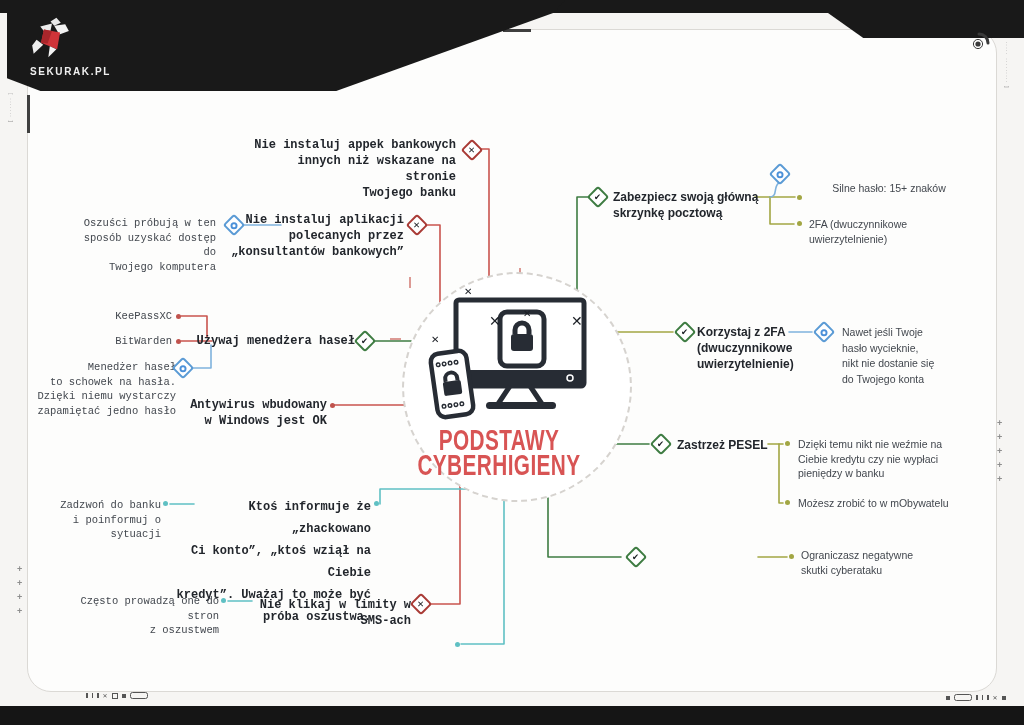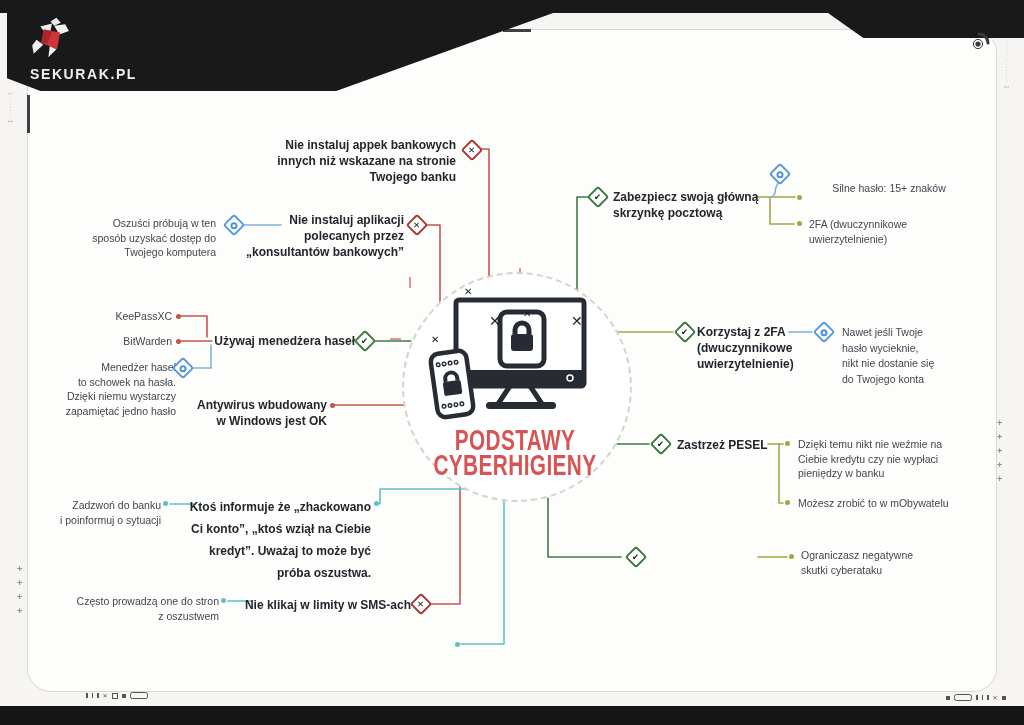--- a/index.html
+++ b/index.html
@@ -11,49 +11,49 @@
   
   .bar-top{position:absolute;left:0;top:0;width:1024px;height:13px;background:#191919;z-index:8;}
   .bar-bottom{position:absolute;left:0;top:706px;width:1024px;height:19px;background:#151515;z-index:8;}
   #logo-block{position:absolute;left:7px;top:0;width:558px;height:91px;background:#191919;z-index:9;
       clip-path:polygon(0 0,100% 0,98% 14%,59% 100%,6% 100%,0 86%);}
   #tr-block{position:absolute;left:828px;top:0;width:196px;height:38px;background:#191919;z-index:9;
       clip-path:polygon(0 0,100% 0,100% 100%,18% 100%,0 34%);}
   #footer-tab{position:absolute;left:346px;top:685px;width:368px;height:22px;background:#191919;z-index:9;
       clip-path:polygon(6% 0,94% 0,100% 100%,0 100%);display:flex;align-items:center;justify-content:center;}
   #footer-tab span{color:#d4d4d4;font-size:13px;letter-spacing:1.5px;font-weight:600;}
-  #logo-text{position:absolute;left:30px;top:66px;z-index:10;color:#efefef;font-size:14px;
+  #logo-text{position:absolute;left:30px;top:66px;z-index:10;color:#efefef;font-size:10px;
       letter-spacing:1.6px;font-weight:600;text-align:right;}
   #rooster{position:absolute;left:30px;top:14px;z-index:10;}
   #spiral{position:absolute;left:966px;top:30px;z-index:9;}
   
   .microtext{position:absolute;writing-mode:vertical-rl;font-size:5.5px;color:#949494;letter-spacing:1px;z-index:4;}
   .plus-col{position:absolute;display:flex;flex-direction:column;gap:6px;color:#8e8e8e;
       font-size:9px;line-height:8px;z-index:4;font-weight:bold;}
   .edge-dash{position:absolute;background:#3f3f3f;z-index:3;}
   .printmarks{position:absolute;display:flex;align-items:center;gap:4px;z-index:4;}
   .pm-bar{width:1.5px;height:5px;background:#555;}
   .pm-sq{width:4px;height:4px;background:#555;}
   .pm-sqo{width:4px;height:4px;border:1px solid #555;}
   .pm-pill{width:16px;height:5px;border:1px solid #555;border-radius:2.5px;}
   .pm-x{font-size:6px;color:#555;line-height:6px;}
   .tick{position:absolute;z-index:1;}
   
   #circle{position:absolute;left:402px;top:272px;width:226px;height:226px;border-radius:50%;
       background:#fff;border:2px dashed #d6d3cf;z-index:3;}
   #illustration{position:absolute;left:424px;top:292px;z-index:4;}
   .xmark{position:absolute;z-index:4;color:#1a1e24;font-weight:900;font-family:"DejaVu Sans",sans-serif;}
-  #title{position:absolute;left:402px;top:428px;width:226px;text-align:center;z-index:5;}
+  #title{position:absolute;left:386px;top:428px;width:226px;text-align:center;z-index:5;}
   #title div{color:#d85454;font-weight:bold;font-size:26px;line-height:25px;letter-spacing:.5px;
       transform:scaleX(.8) scaleY(1.12);transform-origin:center;}
   
   .lbl-b{position:absolute;font-weight:bold;font-size:12px;line-height:16px;color:#22262c;
       white-space:pre-line;z-index:5;}
   .lbl-l{position:absolute;font-size:10.5px;line-height:14.5px;color:#42474e;white-space:pre-line;z-index:5;}
-  .ra{text-align:right;} .la{text-align:left;}
+  .ra{text-align:right;font-family:Liberation Mono, monospace;} .la{text-align:left;}
   
   .dm{position:absolute;width:12px;height:12px;background:#fff;border:2px solid #888;border-radius:3px;
       transform:rotate(45deg);display:flex;align-items:center;justify-content:center;z-index:6;}
   .dm .g{transform:rotate(-45deg);font-size:8.5px;font-weight:900;line-height:1;color:#14181d;}
   .dm.red{border-color:#a93b36;} .dm.green{border-color:#3e7c42;} .dm.blue{border-color:#5b9bd5;}
   .pupil{width:7px;height:7px;border-radius:50%;background:#4a90d9;transform:rotate(-45deg);position:relative;}
   .pupil::after{content:'';position:absolute;left:2.2px;top:2.2px;width:2.6px;height:2.6px;border-radius:50%;background:#fff;}
   .dot{position:absolute;width:5px;height:5px;border-radius:50%;z-index:6;}
   .dot.red{background:#c0534d;} .dot.teal{background:#5fc0c3;} .dot.olive{background:#a2a643;}
   #lines{position:absolute;left:0;top:0;z-index:2;}

